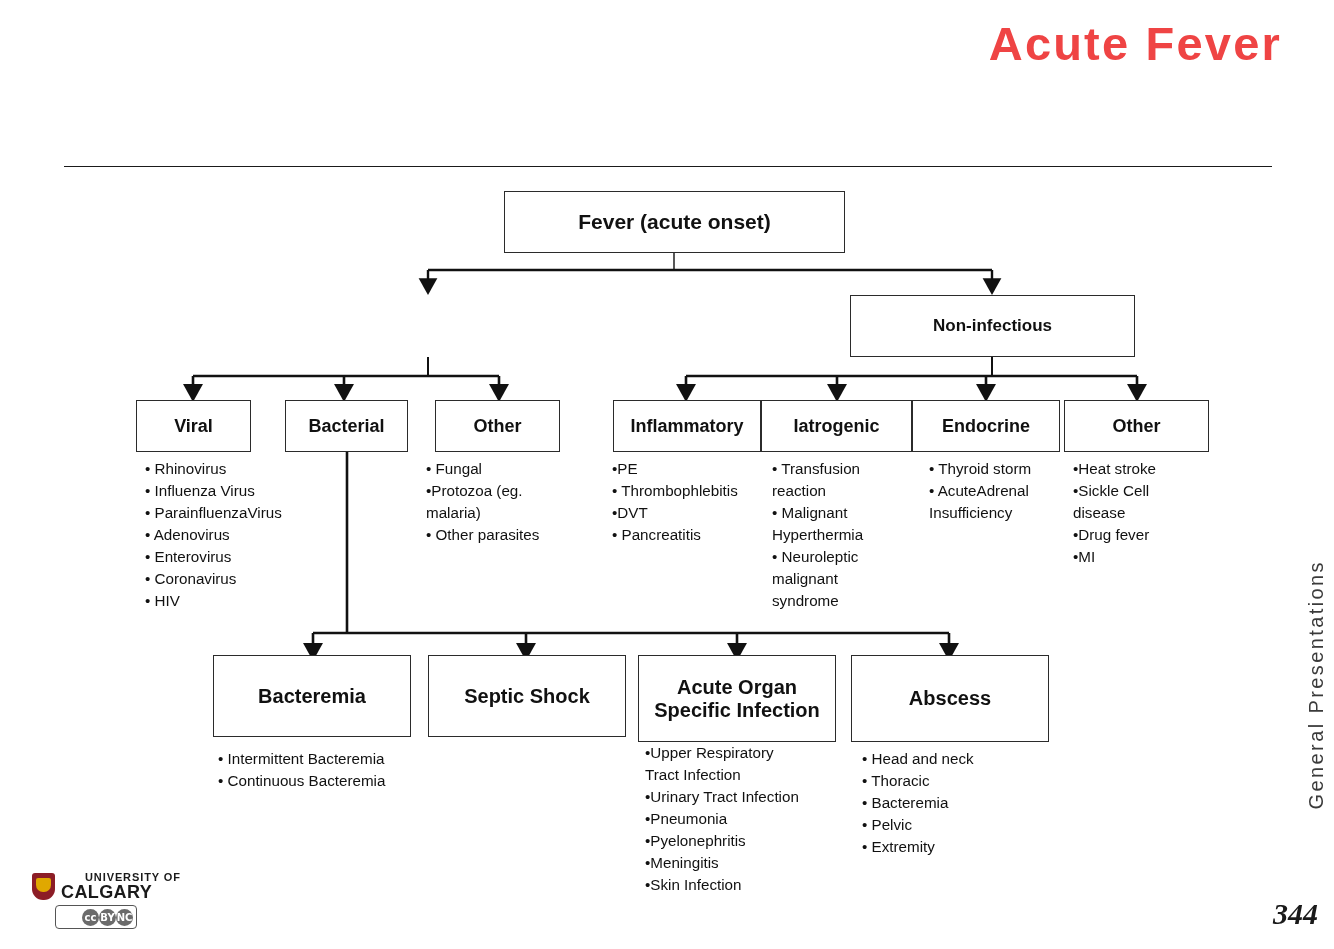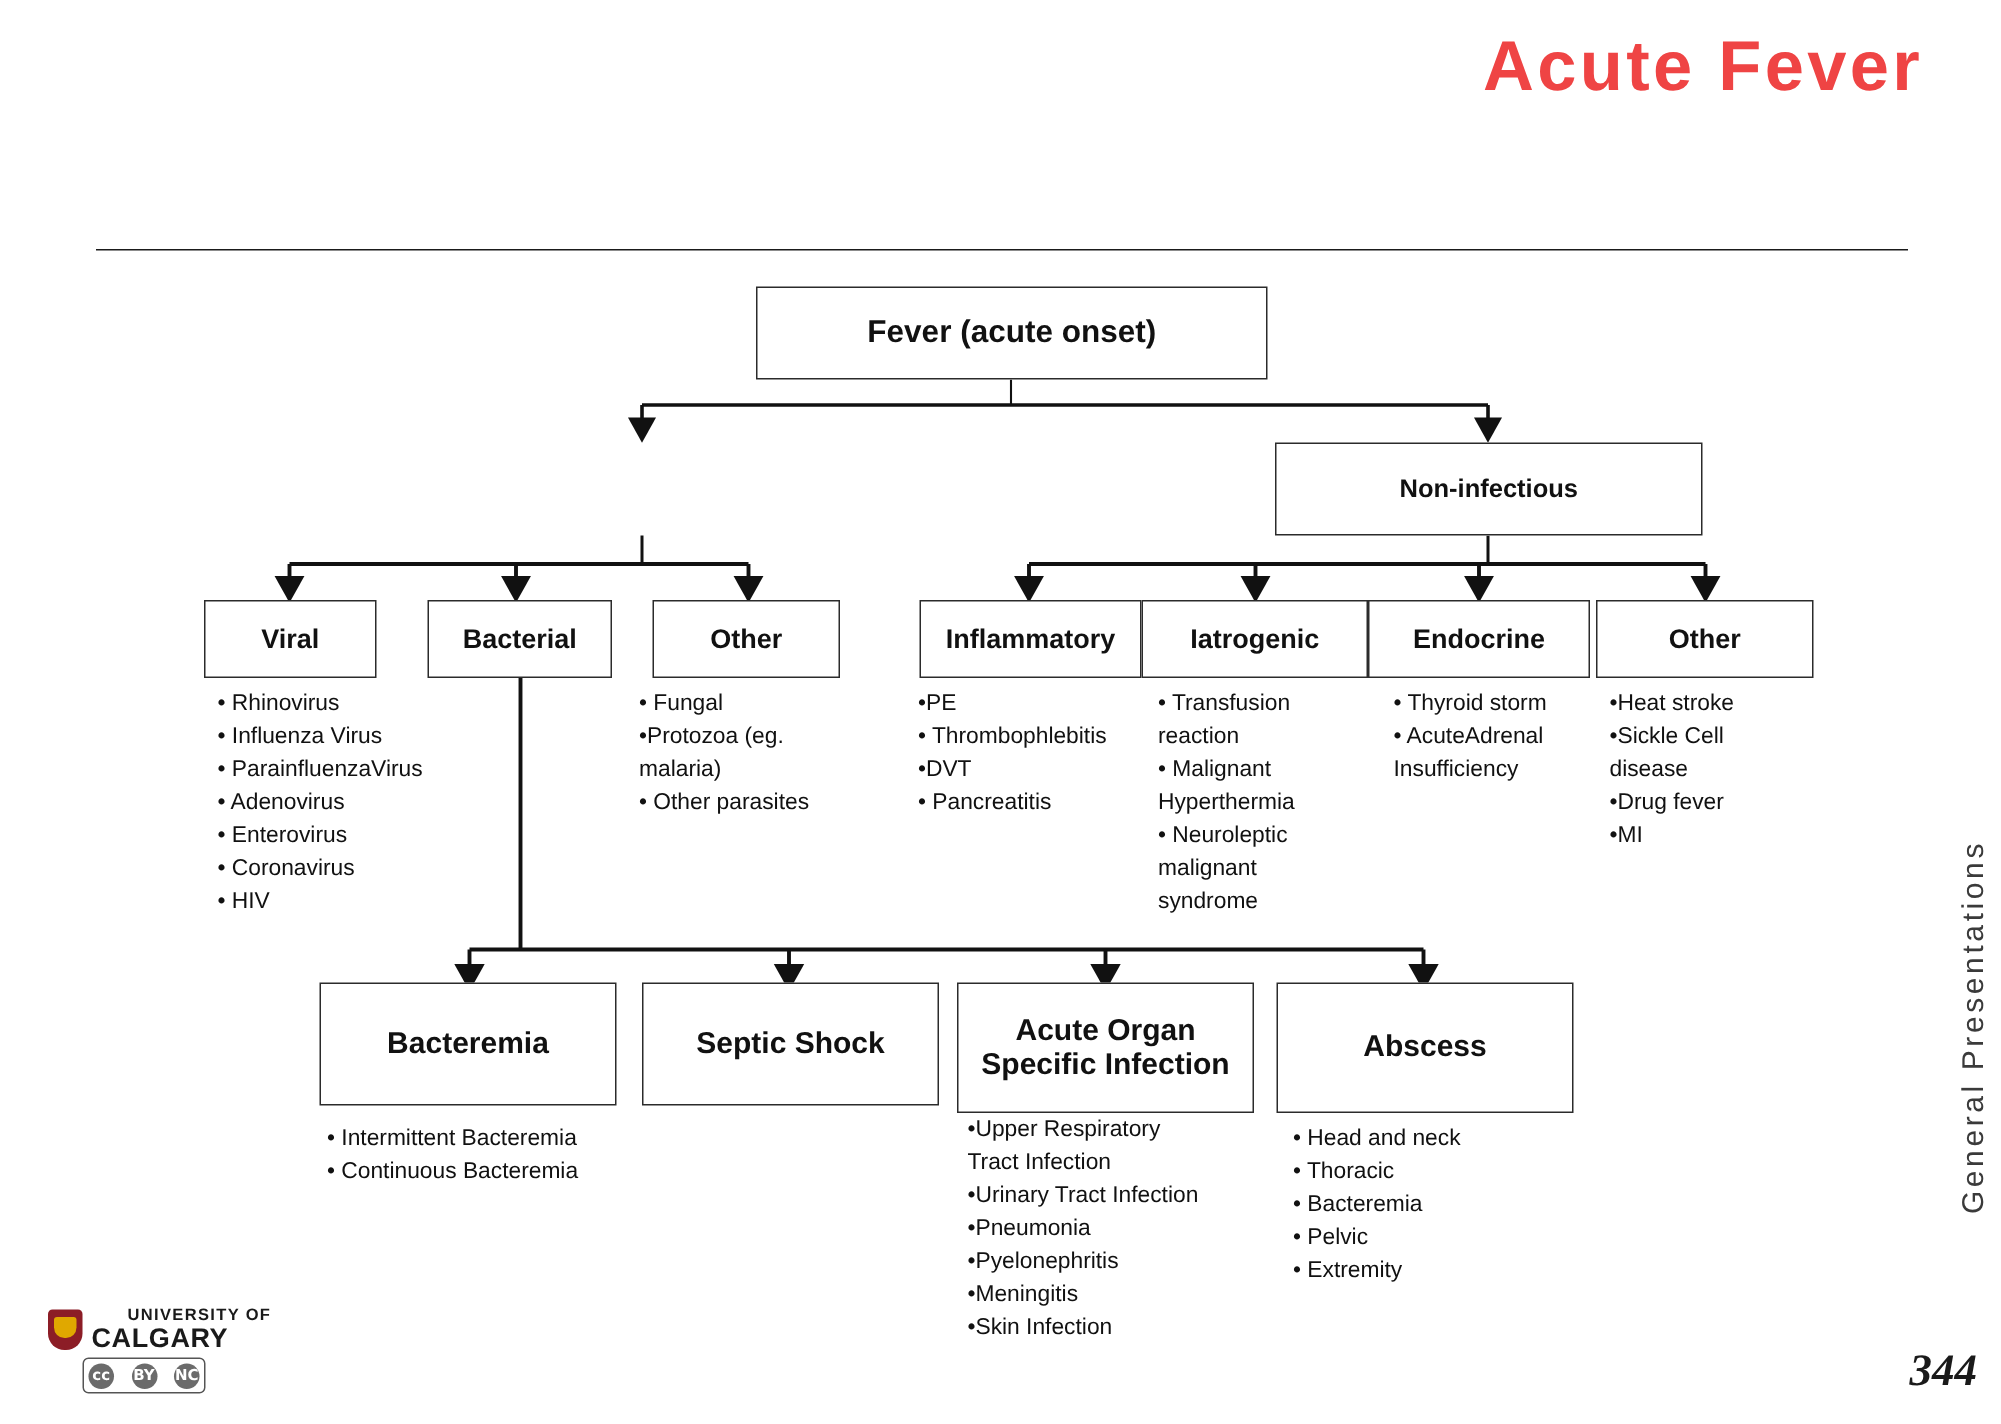--- a/index.html
+++ b/index.html
@@ -153,21 +153,21 @@
     position: absolute;
     left: 55px;
     bottom: 20px;
     width: 82px;
     height: 24px;
     border: 1.5px solid #555;
     border-radius: 4px;
     background: #ffffff;
     display: flex;
     align-items: center;
-    justify-content: space-between;
+    justify-content: flex-end;
     padding: 0 3px;
     box-sizing: border-box;
   }
   .cc-circ {
     width: 17px;
     height: 17px;
     border-radius: 50%;
     background: #6b6b6b;
     color: #ffffff;
     font-size: 10px;

